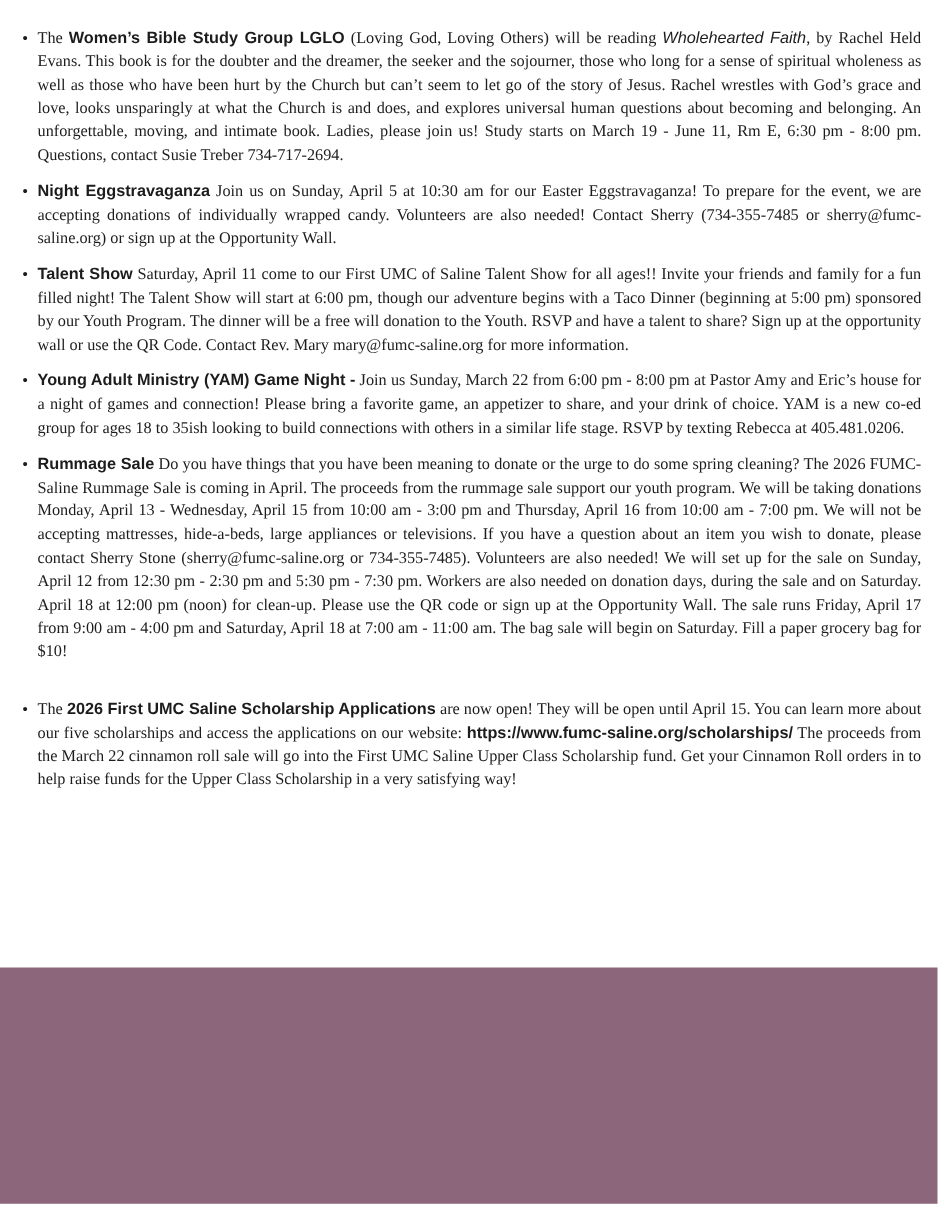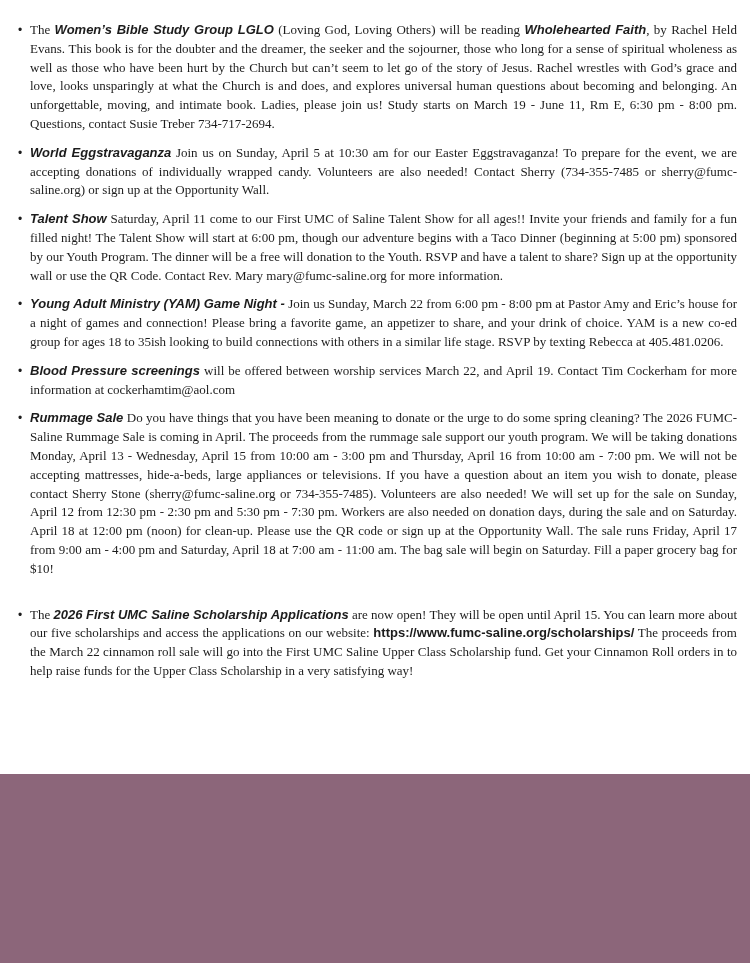--- a/index.html
+++ b/index.html
@@ -37,38 +37,37 @@
     left: -12px;
     top: 0;
     font-size: 12px;
     color: #1c1c1c;
   }
   ul.section-secondary {
     margin-top: 27px;
   }
   .seg-regular { font-weight: normal; font-style: normal; font-family: Liberation Serif, serif; }
   .seg-bold { font-weight: bold; font-style: normal; }
-  .seg-italic { font-weight: bold; font-style: italic; }
-  .seg-bold-italic { font-weight: bold; font-style: italic; }
+  .seg-italic { font-weight: normal; font-style: italic; }
+  .seg-bold-italic { font-weight: bold; }
   .footer-band {
     flex: 0 0 189px;
     margin: 0 0 7px 0;
     width: 750px;
   }
 </style>
 </head>
 <body style="background: rgb(255, 255, 255); color: rgb(28, 28, 28);">
 
 <div class="content">
   <ul class="announcements section-main">
       <li><span class="seg-regular">The </span><span class="seg-bold-italic">Women’s Bible Study Group LGLO</span><span class="seg-regular"> (Loving God, Loving Others) will be reading </span><span class="seg-italic">Wholehearted Faith</span><span class="seg-regular">, by Rachel Held Evans. This book is for the doubter and the dreamer, the seeker and the sojourner, those who long for a sense of spiritual wholeness as well as those who have been hurt by the Church but can’t seem to let go of the story of Jesus. Rachel wrestles with God’s grace and love, looks unsparingly at what the Church is and does, and explores universal human questions about becoming and belonging. An unforgettable, moving, and intimate book. Ladies, please join us! Study starts on March 19 - June 11, Rm E, 6:30 pm - 8:00 pm. Questions, contact Susie Treber 734-717-2694.</span></li>
-      <li><span class="seg-bold-italic">World Eggstravaganza</span><span class="seg-regular"> Join us on Sunday, April 5 at 10:30 am for our Easter Eggstravaganza! To prepare for the event, we are accepting donations of individually wrapped candy. Volunteers are also needed! Contact Sherry (734-355-7485 or sherry@fumc-saline.org) or sign up at the Opportunity Wall.</span></li>
+      <li><span class="seg-bold-italic">Night Eggstravaganza</span><span class="seg-regular"> Join us on Sunday, April 5 at 10:30 am for our Easter Eggstravaganza! To prepare for the event, we are accepting donations of individually wrapped candy. Volunteers are also needed! Contact Sherry (734-355-7485 or sherry@fumc-saline.org) or sign up at the Opportunity Wall.</span></li>
       <li><span class="seg-bold-italic">Talent Show</span><span class="seg-regular">  Saturday, April 11 come to our First UMC of Saline Talent Show for all ages!! Invite your friends and family for a fun filled night! The Talent Show will start at 6:00 pm, though our adventure begins with a Taco Dinner (beginning at 5:00 pm) sponsored by our Youth Program. The dinner will be a free will donation to the Youth. RSVP and have a talent to share? Sign up at the opportunity wall or use the QR Code. Contact Rev. Mary mary@fumc-saline.org for more information.</span></li>
       <li><span class="seg-bold-italic">Young Adult Ministry (YAM) Game Night -</span><span class="seg-regular"> Join us Sunday, March 22 from 6:00 pm - 8:00 pm at Pastor Amy and Eric’s house for a night of games and connection! Please bring a favorite game, an appetizer to share, and your drink of choice. YAM is a new co-ed group for ages 18 to 35ish looking to build connections with others in a similar life stage. RSVP by texting Rebecca at 405.481.0206.</span></li>
-      <li><span class="seg-bold-italic">Blood Pressure screenings</span><span class="seg-regular"> will be offered between worship services March 22, and April 19. Contact Tim Cockerham for more information at cockerhamtim@aol.com</span></li>
       <li><span class="seg-bold-italic">Rummage Sale</span><span class="seg-regular"> Do you have things that you have been meaning to donate or the urge to do some spring cleaning? The 2026 FUMC-Saline Rummage Sale is coming in April. The proceeds from the rummage sale support our youth program. We will be taking donations Monday, April 13 - Wednesday, April 15 from 10:00 am - 3:00 pm and Thursday, April 16 from 10:00 am - 7:00 pm. We will not be accepting mattresses, hide-a-beds, large appliances or televisions. If you have a question about an item you wish to donate, please contact Sherry Stone (sherry@fumc-saline.org or 734-355-7485). Volunteers are also needed! We will set up for the sale on Sunday, April 12 from 12:30 pm - 2:30 pm and 5:30 pm - 7:30 pm. Workers are also needed on donation days, during the sale and on Saturday. April 18 at 12:00 pm (noon) for clean-up. Please use the QR code or sign up at the Opportunity Wall. The sale runs Friday, April 17 from 9:00 am - 4:00 pm and Saturday, April 18 at 7:00 am - 11:00 am. The bag sale will begin on Saturday. Fill a paper grocery bag for $10!</span></li>
     </ul>
   <ul class="announcements section-secondary">
       <li><span class="seg-regular">The </span><span class="seg-bold-italic">2026 First UMC Saline Scholarship Applications</span><span class="seg-regular"> are now open! They will be open until April 15. You can learn more about our five scholarships and access the applications on our website: </span><span class="seg-bold">https://www.fumc-saline.org/scholarships/</span><span class="seg-regular">  The proceeds from the March 22 cinnamon roll sale will go into the First UMC Saline Upper Class Scholarship fund. Get your Cinnamon Roll orders in to help raise funds for the Upper Class Scholarship in a very satisfying way!</span></li>
     </ul>
 </div>
 
 <div class="footer-band" style="background: rgb(140, 102, 122);"></div>
 
 </body></html>

